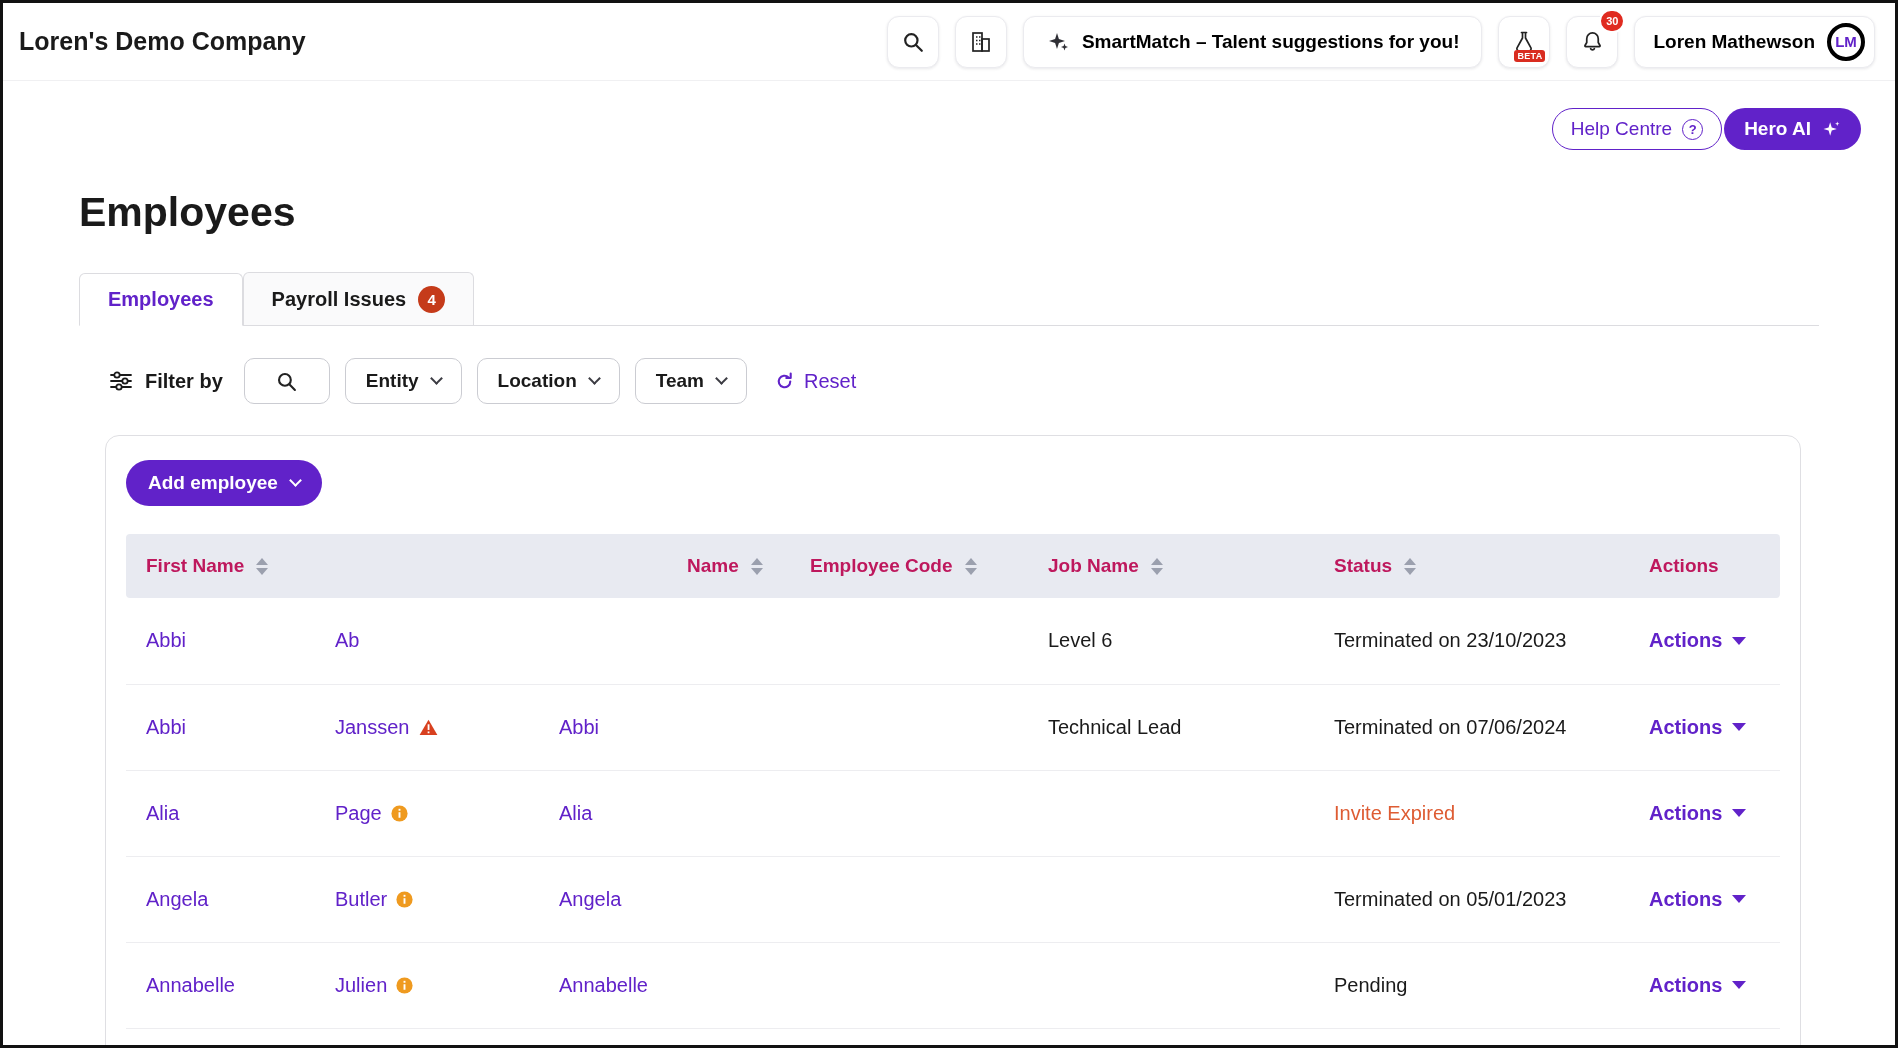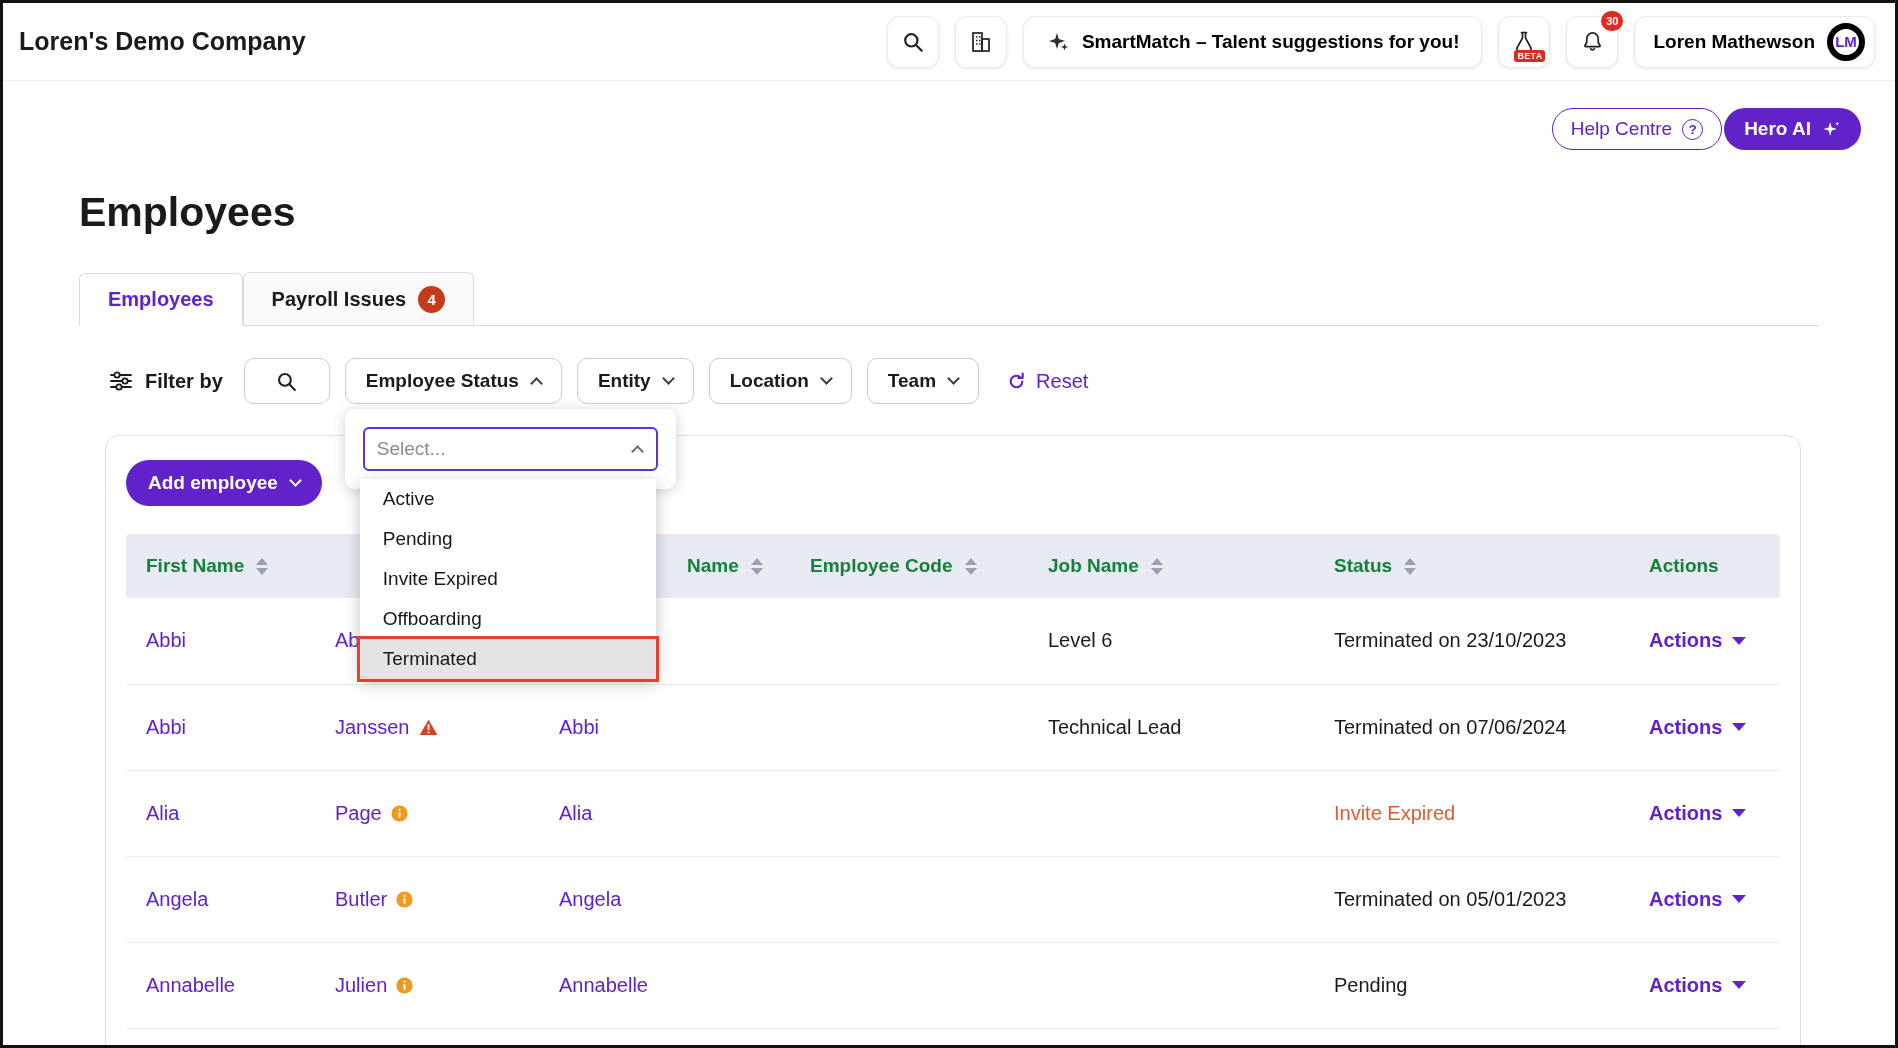--- a/index.html
+++ b/index.html
@@ -31,21 +31,21 @@
     height:52px; border-radius:12px; background:#fff; border:1px solid #EBEBEF;
     box-shadow:0 1px 3px rgba(25,25,50,.10); display:flex; align-items:center; gap:12px;
     padding:0 22px; font-size:19px; font-weight:700; cursor:pointer;
   }
   .user-pill {
     height:52px; border-radius:12px; background:#fff; border:1px solid #EBEBEF;
     box-shadow:0 1px 3px rgba(25,25,50,.10); display:flex; align-items:center; gap:12px;
     padding:0 9px 0 18px; font-size:19px; font-weight:700; cursor:pointer;
   }
   .avatar {
-    width:38px; height:38px; border-radius:50%; border:6px solid #000000; color:#6122C9;
+    width:38px; height:38px; border-radius:50%; border:4px solid #000000; color:#6122C9;
     font-weight:700; font-size:15px; display:flex; align-items:center; justify-content:center;
     background:#fff;
   }
   .beta-badge {
     position:absolute; bottom:5px; right:4px; background:#D92C20; color:#fff;
     font-size:9px; font-weight:700; padding:1px 3px; border-radius:3px; letter-spacing:.3px;
   }
   .notif-badge {
     position:absolute; top:-8px; right:-8px; min-width:25px; height:24px; border-radius:13px;
     background:#E02B20; color:#fff; font-size:11px; font-weight:700;
@@ -122,21 +122,21 @@
     margin:31px 0 0 102px; width:1696px; border:1px solid #DFDFE3; border-radius:14px;
     padding:24px 20px 60px; min-height:640px; background:#fff;
   }
   .add-btn {
     height:46px; border-radius:23px; background:#6122C9; color:#fff; border:none; font-size:19px;
     font-weight:700; display:flex; align-items:center; gap:13px; padding:0 22px; cursor:pointer;
   }
   table { width:100%; border-collapse:collapse; margin-top:28px; table-layout:fixed; }
   thead th {
     background:#E8EAF1; height:64px; text-align:left; font-size:19px; font-weight:700;
-    color:#15803d; padding:0 0 0 20px;
+    color:#be185d; padding:0 0 0 20px;
   }
   thead th:first-child { border-radius:4px 0 0 4px; }
   thead th:last-child { border-radius:0 4px 4px 0; }
   thead th.pad-extra { padding-left:148px; }
   .th-in { display:flex; align-items:center; gap:12px; }
   .sort { display:inline-flex; flex-direction:column; gap:3px; cursor:pointer; }
   .sort i { display:block; width:0; height:0; border-left:6px solid transparent; border-right:6px solid transparent; }
   .sort .su { border-bottom:7px solid #9BA0AE; }
   .sort .sd { border-top:7px solid #9BA0AE; }
   tbody td { height:86px; border-bottom:1px solid #EDEDF0; font-size:20px; padding-left:20px; color:#1a1a1a; }
@@ -229,39 +229,20 @@
     <span>Filter by</span>
   </span>
 
   <button class="pill search-pill">
     <svg width="21" height="21" viewBox="0 0 20 20">
         <circle cx="8.5" cy="8.5" r="5.6" fill="none" stroke="#222" stroke-width="2"></circle>
         <line x1="12.9" y1="12.9" x2="18" y2="18" stroke="#222" stroke-width="2" stroke-linecap="round"></line>
       </svg>
   </button>
 
-  <div class="dd-wrap">
-    <button class="pill">
-      <span>Employee Status</span>
-      <i class="chev up"></i>
-    </button>
-    <div class="dd-panel">
-      <div class="dd-select">
-        <span class="dd-placeholder">Select...</span>
-        <i class="chev up gray"></i>
-      </div>
-    </div>
-    <ul class="dd-list">
-      <li>Active</li>
-      <li>Pending</li>
-      <li>Invite Expired</li>
-      <li>Offboarding</li>
-      <li class="selected">Terminated</li>
-    </ul>
-  </div>
 
   <button class="pill">
     <span>Entity</span>
     <i class="chev down"></i>
   </button>
   <button class="pill">
     <span>Location</span>
     <i class="chev down"></i>
   </button>
   <button class="pill">

